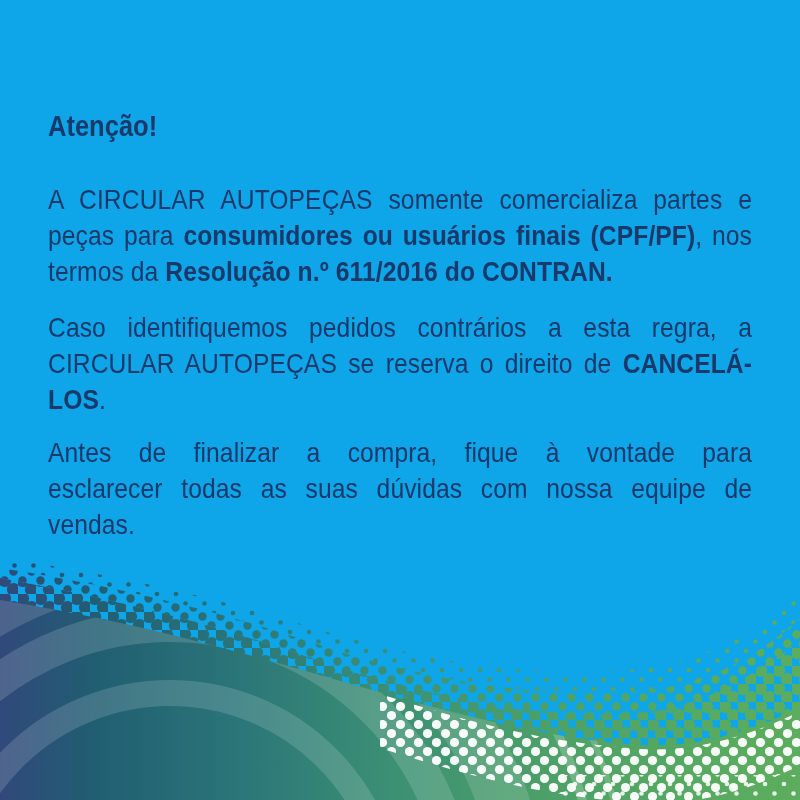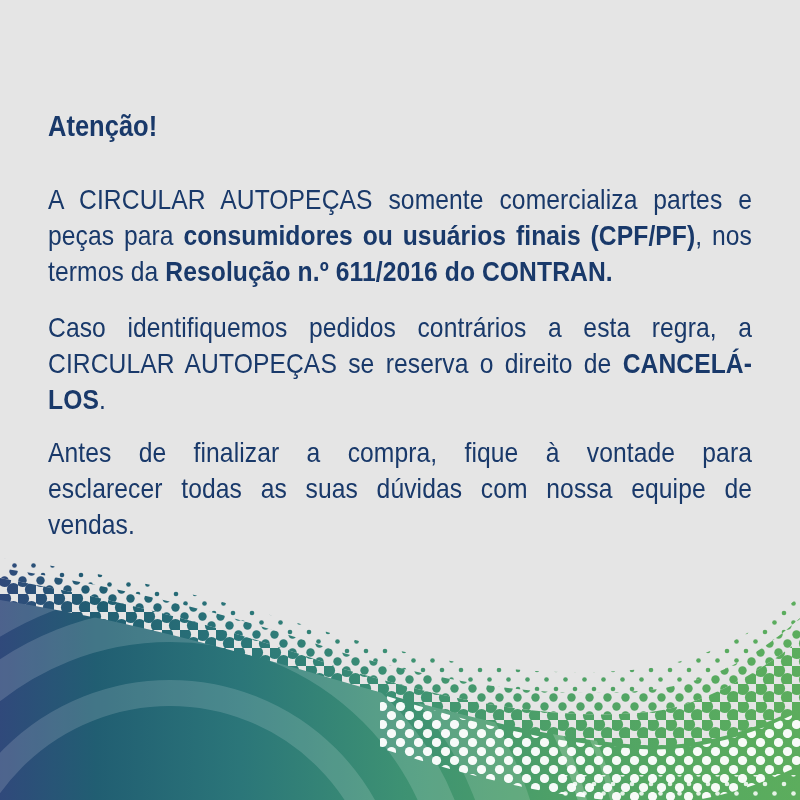--- a/index.html
+++ b/index.html
@@ -1,17 +1,17 @@
 <!DOCTYPE html>
 <html><head>
 <meta charset="utf-8">
 <style>
   html,body{margin:0;padding:0;background:#ffffff;}
   .canvas{
-    position:relative;width:800px;height:800px;background:#e5e5e5;
+    position:relative;width:800px;height:800px;background:#0ea5e9;
     overflow:hidden;font-family:"Liberation Sans",sans-serif;color:#19396a;
   }
   .text-col{position:absolute;left:48px;top:0;width:800px;}
   .heading{
     font-size:29px;font-weight:700;line-height:36px;margin:108px 0 0 0;
     transform:scaleX(0.88);transform-origin:0 50%;white-space:nowrap;
   }
   .paragraph{width:800px;}
   [data-name="notice-body"] .paragraph:nth-child(1){margin-top:38px;}
   [data-name="notice-body"] .paragraph:nth-child(2){margin-top:20px;}

